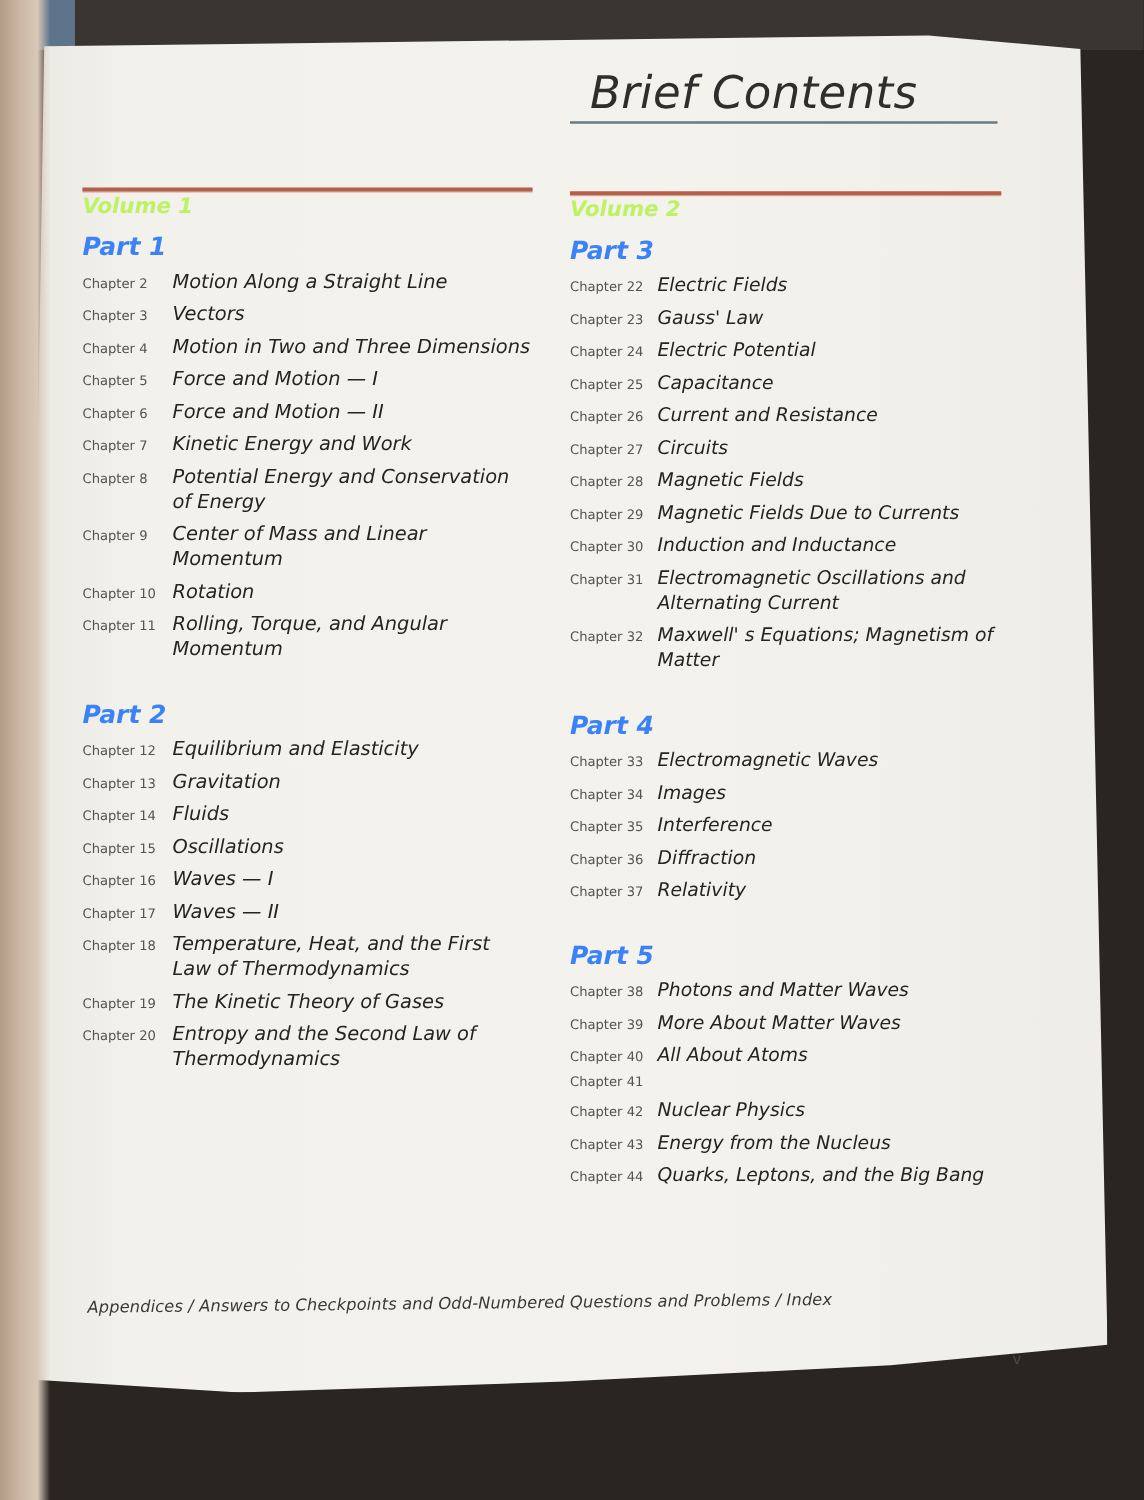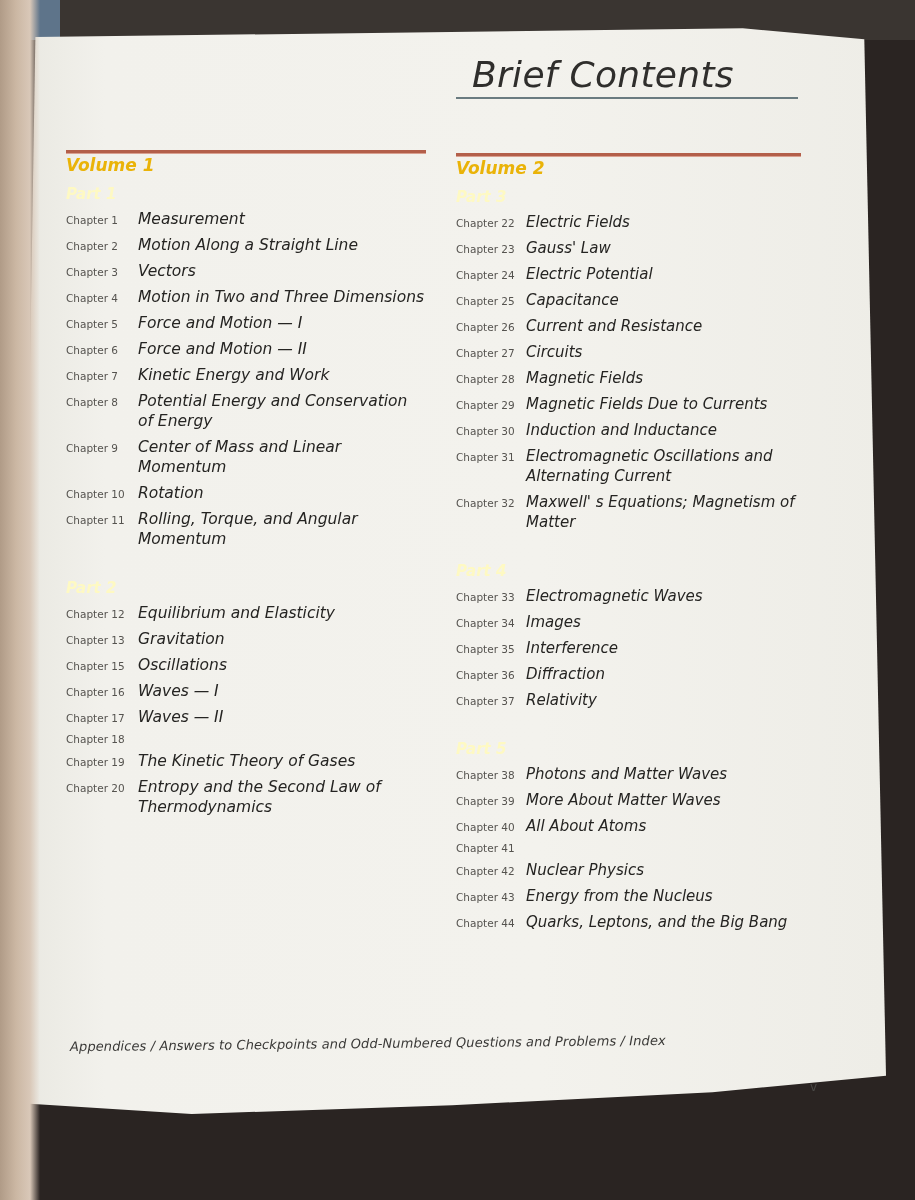--- a/index.html
+++ b/index.html
@@ -44,26 +44,26 @@
   .col { position: absolute; }
   .col-1 { left: 66px; top: 150px; width: 360px; }
   .col-2 { left: 456px; top: 153px; width: 345px; }
   .vol-rule {
     height: 3px; background: #b35f4a; width: 100%;
     margin-bottom: 2px;
     box-shadow: 0 1px 0 #d9a090;
   }
   .vol-title {
     font-style: italic; font-weight: bold;
-    font-size: 17px; color: #eab308;
+    font-size: 17px; color: #bef264;
     margin-bottom: 10px;
   }
   .part-title {
     font-style: italic; font-weight: bold;
-    font-size: 15px; color: #fef9c3;
+    font-size: 20px; color: #3b82f6;
     margin-bottom: 6px;
   }
   .chapter {
     display: flex; align-items: baseline;
     margin-bottom: 6px;
   }
   .ch-label {
     font-size: 10.5px; color: #55534f;
     width: 72px; flex-shrink: 0;
   }
@@ -96,24 +96,20 @@
 <div class="page-curl"></div>
 
 <div class="title">Brief Contents</div>
 <div class="title-rule"></div>
 
 <div class="col col-1" id="col-v0">
     <div class="vol-rule"></div>
     <div class="vol-title">Volume 1</div>
     <div class="part-title">Part 1</div>
     <div class="chapter">
-      <span class="ch-label">Chapter 1</span>
-      <span class="ch-title">Measurement</span>
-    </div>
-    <div class="chapter">
       <span class="ch-label">Chapter 2</span>
       <span class="ch-title">Motion Along a Straight Line</span>
     </div>
     <div class="chapter">
       <span class="ch-label">Chapter 3</span>
       <span class="ch-title">Vectors</span>
     </div>
     <div class="chapter">
       <span class="ch-label">Chapter 4</span>
       <span class="ch-title">Motion in Two and Three Dimensions</span>
@@ -150,33 +146,38 @@
     <div class="part-title">Part 2</div>
     <div class="chapter">
       <span class="ch-label">Chapter 12</span>
       <span class="ch-title">Equilibrium and Elasticity</span>
     </div>
     <div class="chapter">
       <span class="ch-label">Chapter 13</span>
       <span class="ch-title">Gravitation</span>
     </div>
     <div class="chapter">
+      <span class="ch-label">Chapter 14</span>
+      <span class="ch-title">Fluids</span>
+    </div>
+    <div class="chapter">
       <span class="ch-label">Chapter 15</span>
       <span class="ch-title">Oscillations</span>
     </div>
     <div class="chapter">
       <span class="ch-label">Chapter 16</span>
       <span class="ch-title">Waves — I</span>
     </div>
     <div class="chapter">
       <span class="ch-label">Chapter 17</span>
       <span class="ch-title">Waves — II</span>
     </div>
     <div class="chapter">
       <span class="ch-label">Chapter 18</span>
+      <span class="ch-title">Temperature, Heat, and the First Law of Thermodynamics</span>
     </div>
     <div class="chapter">
       <span class="ch-label">Chapter 19</span>
       <span class="ch-title">The Kinetic Theory of Gases</span>
     </div>
     <div class="chapter">
       <span class="ch-label">Chapter 20</span>
       <span class="ch-title">Entropy and the Second Law of Thermodynamics</span>
     </div>
   </div>

